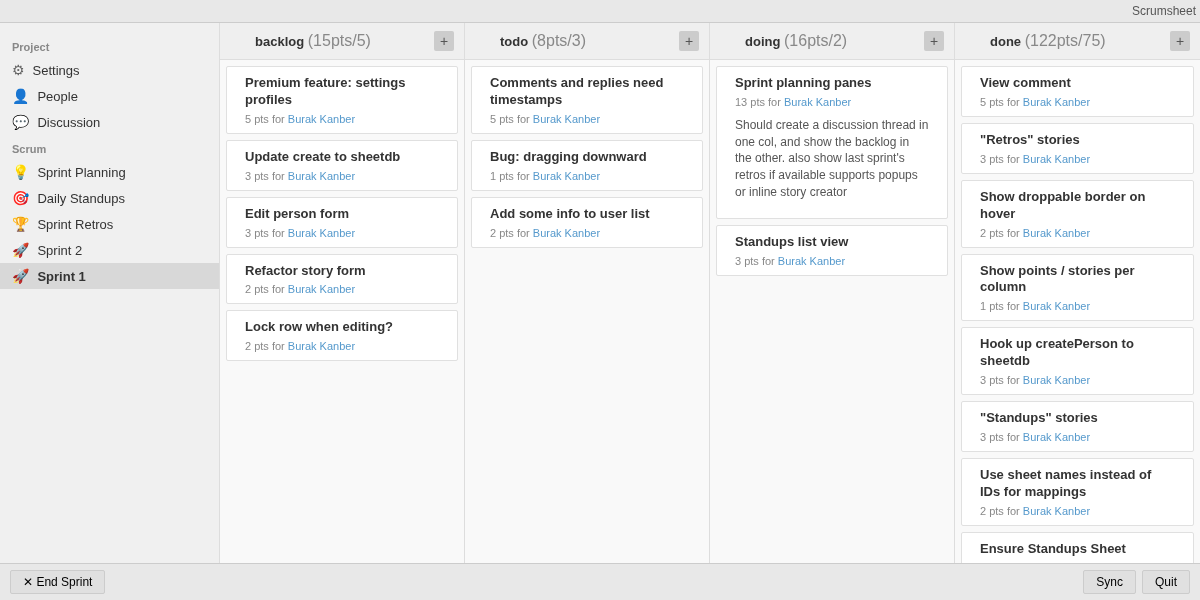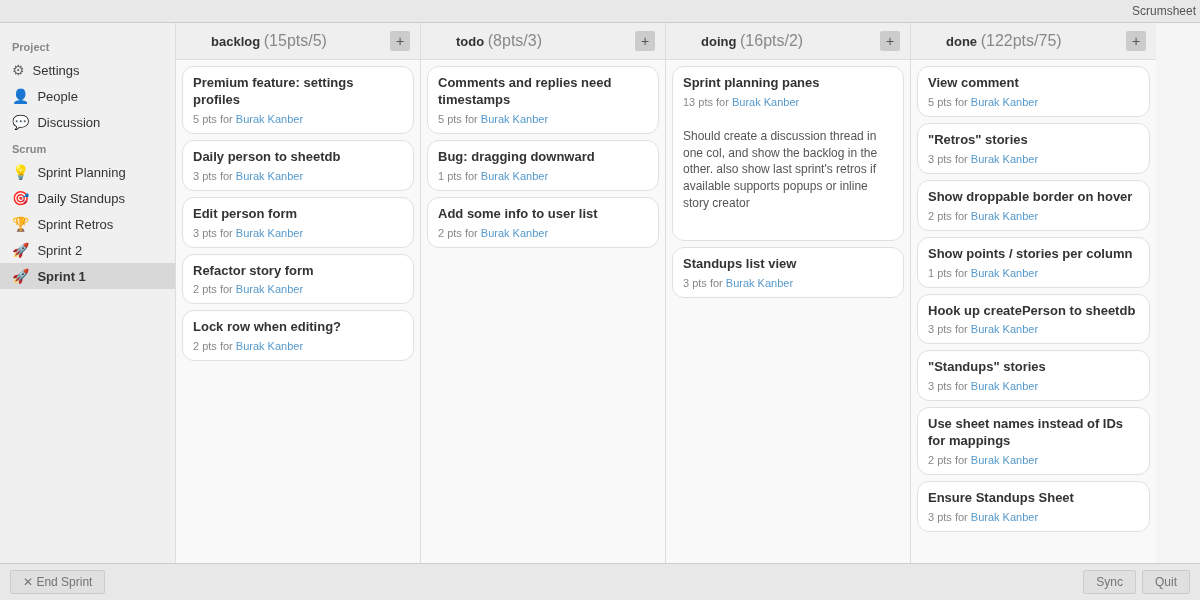--- a/index.html
+++ b/index.html
@@ -20,21 +20,21 @@
       padding: 4px;
       font-size: 12px;
       color: #555;
     }
     .main-area {
       display: flex;
       flex: 1;
       overflow: hidden;
     }
     .sidebar {
-      width: 176px;
+      width: 220px;
       background: #f0f0f0;
       border-right: 1px solid #ddd;
       padding: 10px 0;
       flex-shrink: 0;
       overflow-y: auto;
     }
     .sidebar-section-label {
       font-size: 11px;
       color: #888;
       padding: 8px 12px 4px;
@@ -105,22 +105,22 @@
       border-radius: 2px;
     }
     .column-body {
       flex: 1;
       overflow-y: auto;
       padding: 6px;
     }
     .card {
       background: #fff;
       border: 1px solid #e0e0e0;
-      border-radius: 12px;
-      padding: 8px 10px;
+      border-radius: 2px;
+      padding: 8px 18px;
       margin-bottom: 6px;
     }
     .card-title {
       font-size: 13px;
       color: #333;
       font-weight: bold;
       margin-bottom: 4px;
       line-height: 1.3;
     }
     .card-meta {
@@ -130,21 +130,21 @@
     .card-meta span.pts {
       color: #888;
       text-align: right;
     }
     .card-meta span.user {
       color: #5599cc;
     }
     .card-desc {
       font-size: 12px;
       color: #555;
-      margin: 20px 0;
+      margin: 9px 0;
       line-height: 1.4;
     }
     .done-column {
       width: 245px;
       min-width: 245px;
       display: flex;
       flex-direction: column;
       background: #f9f9f9;
       position: relative;
     }
@@ -167,21 +167,21 @@
       display: flex;
       gap: 6px;
     }
     .btn {
       background: #e0e0e0;
       border: 1px solid #ccc;
       padding: 4px 12px;
       cursor: pointer;
       font-size: 12px;
       border-radius: 2px;
-      color: #737373;
+      color: #000000;
     }
   </style>
 </head>
 <body>
 
 <div class="top-bar">
   <span>Scrumsheet</span>
 </div>
 
 <div class="main-area">
@@ -234,21 +234,21 @@
           <span class="column-meta"> (15pts/5)</span>
         </span>
         <button class="column-add-btn">+</button>
       </div>
       <div class="column-body">
         <div class="card">
           <div class="card-title">Premium feature: settings profiles</div>
           <div class="card-meta"><span class="pts">5 pts</span> for <span class="user">Burak Kanber</span></div>
         </div>
         <div class="card">
-          <div class="card-title">Daily person to sheetdb</div>
+          <div class="card-title">Update create to sheetdb</div>
           <div class="card-meta"><span class="pts">3 pts</span> for <span class="user">Burak Kanber</span></div>
         </div>
         <div class="card">
           <div class="card-title">Edit person form</div>
           <div class="card-meta"><span class="pts">3 pts</span> for <span class="user">Burak Kanber</span></div>
         </div>
         <div class="card">
           <div class="card-title">Refactor story form</div>
           <div class="card-meta"><span class="pts">2 pts</span> for <span class="user">Burak Kanber</span></div>
         </div>

